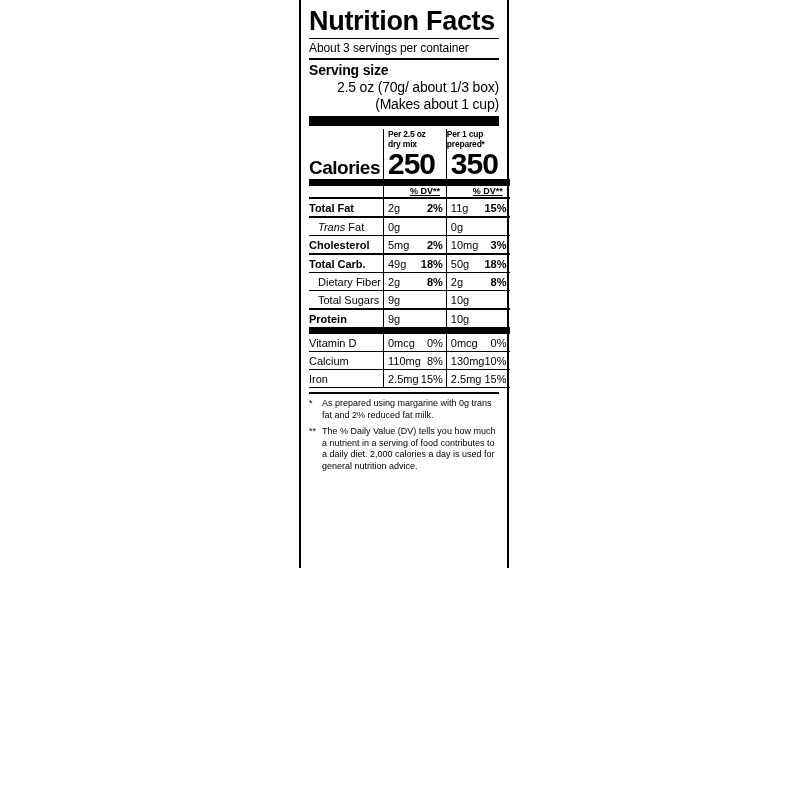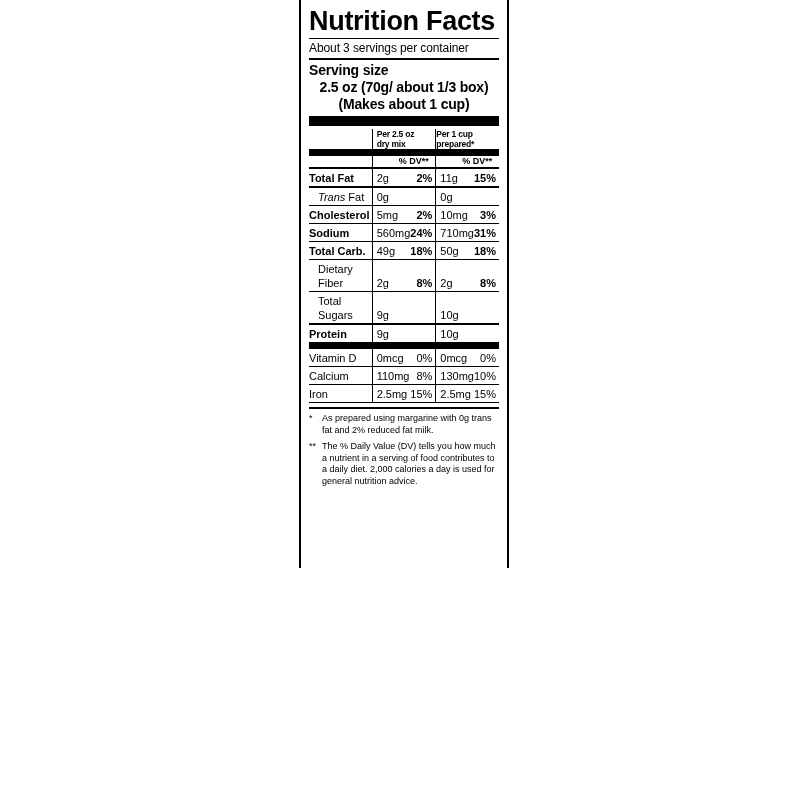--- a/index.html
+++ b/index.html
@@ -54,24 +54,24 @@
     border-top: 10px solid #000;
     margin: 3px 0 3px 0;
   }
   .serving-size-label {
     font-weight: bold;
     font-size: 14px;
     line-height: 17px;
     letter-spacing: -0.2px;
   }
   .serving-size-val {
-    font-weight: bold;
+    font-weight: normal;
     font-size: 14px;
     line-height: 17px;
-    text-align: center;
+    text-align: right;
     letter-spacing: -0.2px;
   }
 
   table.nf {
     width: 100%;
     border-collapse: collapse;
     font-size: 11px;
   }
   table.nf td {
     vertical-align: bottom;
@@ -103,20 +103,21 @@
     letter-spacing: -1px;
     padding-left: 4px !important;
   }
 
   .dv-head {
     font-size: 9px;
     font-weight: bold;
     text-align: left;
     line-height: 11px;
     padding-left: 26px !important;
+    text-decoration: underline;
   }
 
   .nutrow td {
     font-size: 11px;
     line-height: 14px;
     padding-top: 2px !important;
     padding-bottom: 1px !important;
   }
   .nutrow td.name { padding-right: 2px !important; }
   .bold { font-weight: bold; }
@@ -193,20 +194,25 @@
       <td colspan="2" class="colhead vline" style="padding-left:4px">
         <span>Per 2.5 oz</span><br>
         <span>dry mix</span>
       </td>
       <td colspan="2" class="colhead vline" style="padding-left:0">
         <span>Per 1 cup</span><br>
         <span>prepared*</span>
       </td>
     </tr>
 
+    <tr>
+      <td class="cal-word">Calories</td>
+      <td colspan="2" class="cal-num vline">250</td>
+      <td colspan="2" class="cal-num vline">350</td>
+    </tr>
 
     <tr class="sep-thick">
           <td colspan="5"></td>
         </tr>
 
     <tr>
       <td></td>
       <td colspan="2" class="dv-head vline">% DV**</td>
       <td colspan="2" class="dv-head vline">% DV**</td>
     </tr>
@@ -245,27 +251,20 @@
       <td class="name bold">Cholesterol</td>
       <td class="amt vline">5mg</td>
       <td class="pct">2%</td>
       <td class="amt vline">10mg</td>
       <td class="pct">3%</td>
     </tr>
     <tr class="sep">
           <td colspan="5"></td>
         </tr>
 
-    <tr class="nutrow">
-      <td class="name bold">Sodium</td>
-      <td class="amt vline">560mg</td>
-      <td class="pct">24%</td>
-      <td class="amt vline">710mg</td>
-      <td class="pct">31%</td>
-    </tr>
     <tr class="sep">
           <td colspan="5"></td>
         </tr>
 
     <tr class="nutrow">
       <td class="name bold">Total Carb.</td>
       <td class="amt vline">49g</td>
       <td class="pct">18%</td>
       <td class="amt vline">50g</td>
       <td class="pct">18%</td>

